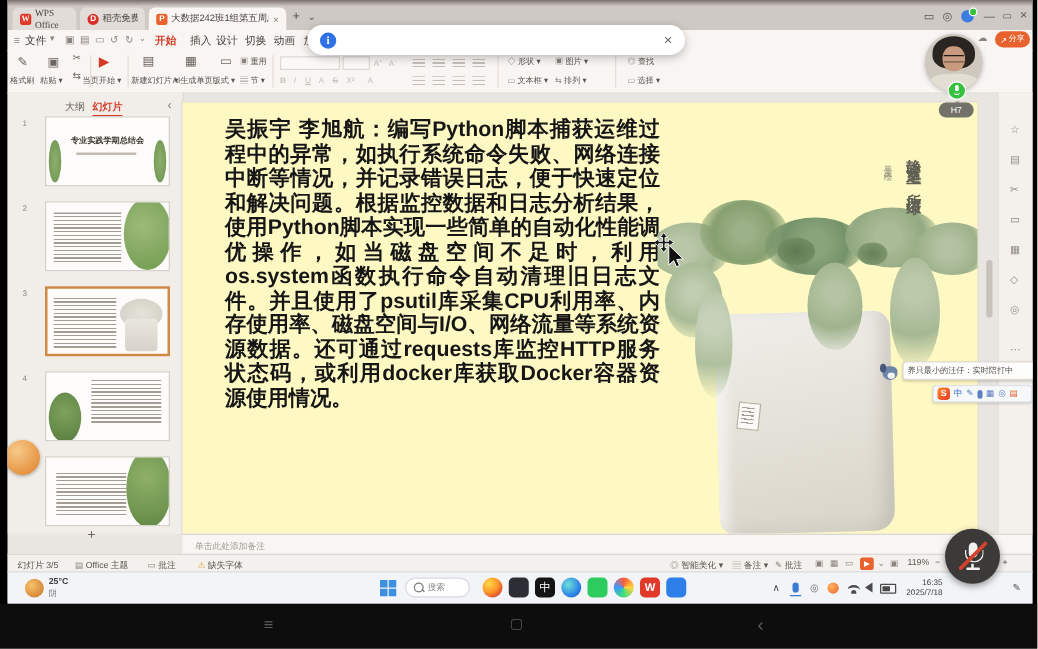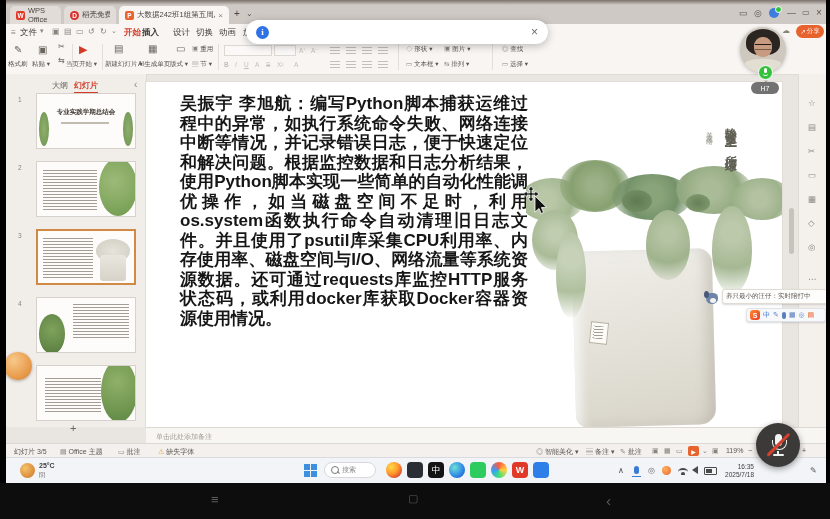--- a/index.html
+++ b/index.html
@@ -24,21 +24,21 @@
   .dis{color:#c4bfb8 !important;}
   .vdiv{position:absolute;width:1px;background:#e3ded8;top:4px;height:26px;}
   .bars{background:repeating-linear-gradient(#c4bfb8 0 1px,transparent 1px 3px);}
   
   .panel{position:absolute;left:0;top:74px;width:140px;height:353px;background:#f1eeea;border-right:1px solid #ddd8d2;}
   .thumb{position:absolute;left:30px;width:100px;height:56px;background:#fdfcfa;border:1px solid #d6d1ca;box-sizing:border-box;overflow:hidden;}
   .thumb.sel{border:2px solid #d08a45;}
   .tnum{position:absolute;left:12px;font-size:6.5px;color:#8a847d;}
   .tl{position:absolute;background:repeating-linear-gradient(#a39d94 0 1px,transparent 1px 3px);}
   .leafblob{position:absolute;border-radius:50%;}
-  .canvas{position:absolute;left:140px;top:82px;width:636px;height:345px;background:#ffffff;box-shadow:0 0 0 1px #e2ddd6;}
+  .canvas{position:absolute;left:140px;top:82px;width:636px;height:345px;background:#fef9c3;box-shadow:0 0 0 1px #e2ddd6;}
   .slidebody{position:absolute;left:34px;top:12px;width:348px;font-size:17px;line-height:19.5px;font-weight:600;color:#161616;text-align:justify;}
   .vtext{writing-mode:vertical-rl;letter-spacing:3px;}
   .rail{position:absolute;left:792px;top:74px;width:28px;height:353px;background:#f4f1ed;border-left:1px solid #e0dbd5;}
   .ricon{position:absolute;left:9px;font-size:8.5px;color:#8d8780;}
   .lf{position:absolute;border-radius:50% 50% 50% 50%;}
   
   .notes{position:absolute;left:140px;top:427px;width:680px;height:16px;background:#f8f6f3;border-top:1px solid #ddd8d2;}
   .statusbar{position:absolute;left:0;top:443px;width:100%;height:14px;background:#f3f0ed;border-top:1px solid #ddd8d3;font-size:7px;color:#5b5751;}
   .sitem{position:absolute;top:3px;white-space:nowrap;}
   .taskbar{position:absolute;left:0;top:457px;width:100%;height:26px;background:#f2f4f7;border-top:1px solid #d9dbdf;}
@@ -54,21 +54,21 @@
   .navbar{position:absolute;left:0;top:483px;width:830px;height:36px;background:#0d0d0d;}
   .navic{position:absolute;top:9px;font-size:13px;color:#5c5c5c;}
 </style>
 </head>
 <body>
 
 <div class="screen">
   <div class="desktop">
 
     <div class="titlebar">
-      <div class="tab" style="left:4px;width:51px;">
+      <div class="tab" style="left:4px;width:51px;font-family:Liberation Serif, serif;">
         <span class="fav" style="background:#e0392a;">W</span>
         <span>WPS Office</span>
       </div>
       <div class="tab" style="left:58px;width:52px;">
         <span class="fav" style="background:#d8302a;border-radius:50%;">D</span>
         <span style="overflow:hidden;white-space:nowrap;">稻壳免费模板</span>
       </div>
       <div class="tab active" style="left:113px;width:110px;">
         <span class="fav" style="background:#e8632e;">P</span>
         <span style="overflow:hidden;white-space:nowrap;max-width:82px;">大数据242班1组第五周总结.pptx</span>
@@ -91,21 +91,21 @@
       <span class="mtab" style="left:5px;color:#8a847d;">≡</span>
       <span class="mtab" style="left:14px;"><span>文件</span></span>
       <span class="mtab" style="left:34px;color:#8a847d;font-size:7px;">▾</span>
       <span class="qi" style="left:46px;">▣</span>
       <span class="qi" style="left:58px;">▤</span>
       <span class="qi" style="left:70px;">▭</span>
       <span class="qi" style="left:82px;">↺</span>
       <span class="qi" style="left:94px;">↻</span>
       <span class="qi" style="left:105px;font-size:7px;">⌄</span>
       <span class="mtab active" style="left:118px;">开始</span>
-      <span class="mtab" style="left:136px;font-weight:bold;">插入</span>
+      <span class="mtab" style="left:146px;">插入</span>
       <span class="mtab" style="left:167px;">设计</span>
       <span class="mtab" style="left:190px;">切换</span>
       <span class="mtab" style="left:213px;">动画</span>
       <span class="mtab" style="left:237px;">放映</span>
       <span class="mtab" style="left:260px;">审阅</span>
       <span class="abs" style="left:776px;top:2px;font-size:8px;color:#8a847d;">☁</span>
       <div class="abs" style="left:790px;top:1px;width:28px;height:13px;background:#e8622e;border-radius:7px;display:flex;align-items:center;justify-content:center;gap:1px;">
         <span style="color:#fff;font-size:6.5px;">↗</span>
         <span style="color:#fff;font-size:6.5px;">分享</span>
       </div>

